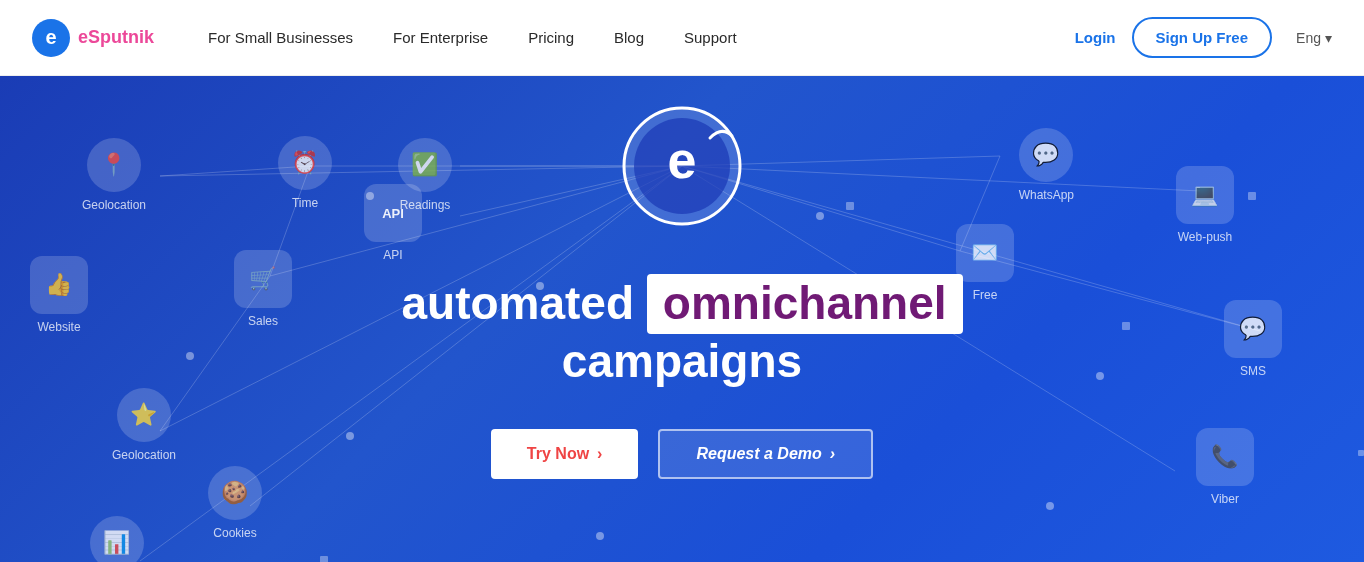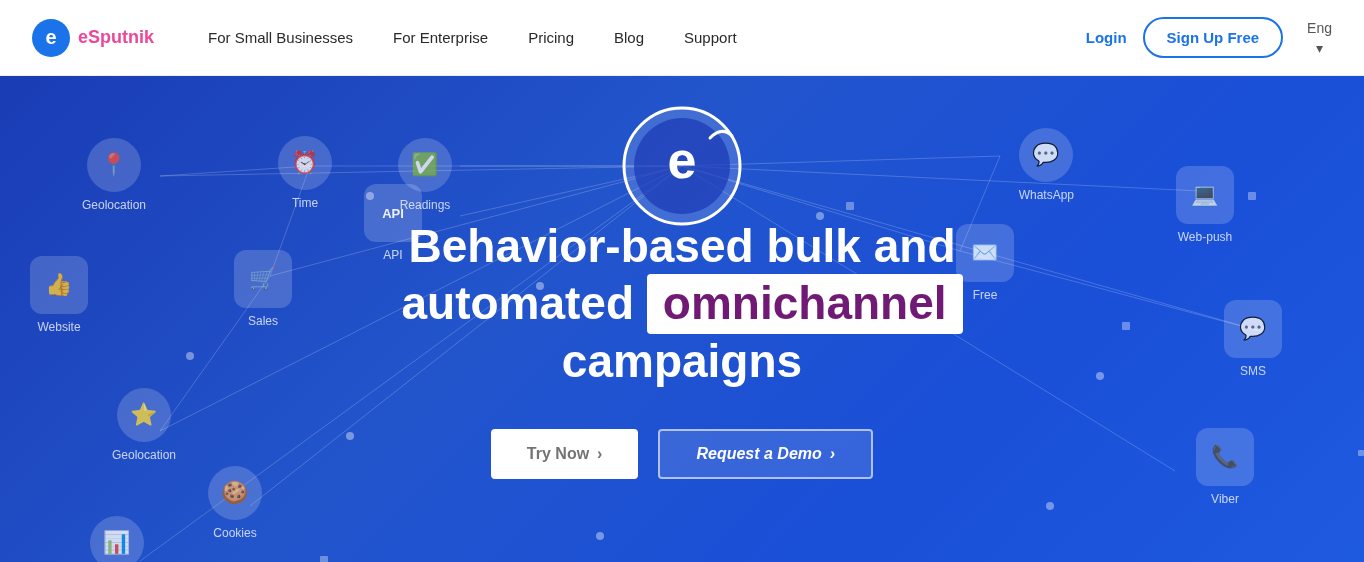--- a/index.html
+++ b/index.html
@@ -69,21 +69,20 @@
       cursor: pointer;
     }
     .lang-selector {
       display: flex;
       align-items: center;
       gap: 4px;
       font-size: 14px;
       color: #555;
       cursor: pointer;
       margin-left: 8px;
-      flex-direction: column;
     }
 
     
     .hero {
       position: relative;
       width: 1364px;
       height: 486px;
       background: linear-gradient(135deg, #1a3cb5 0%, #2255cc 40%, #1a4fd8 70%, #1e5ae0 100%);
       overflow: hidden;
       display: flex;
@@ -181,21 +180,21 @@
     }
     .hero-buttons {
       display: flex;
       gap: 20px;
       justify-content: center;
       margin-top: 40px;
     }
     .btn-try {
       padding: 14px 36px;
       background: #fff;
-      color: #737373;
+      color: #ef4444;
       border: none;
       border-radius: 4px;
       font-size: 16px;
       font-weight: 600;
       cursor: pointer;
       display: flex;
       align-items: center;
       gap: 8px;
     }
     .btn-demo {
@@ -363,21 +362,21 @@
     <div class="channel-icon-box square">💬</div>
     <span>SMS</span>
   </div>
   <div class="channel-icon icon-viber">
     <div class="channel-icon-box square">📞</div>
     <span>Viber</span>
   </div>
 
   <div class="hero-content">
     <h1 class="hero-title">
-      <span>Behavior-based bulk and</span><br>
+      <br>
       <span>automated </span><span class="highlight">omnichannel</span><span> campaigns</span>
     </h1>
     <div class="hero-buttons">
       <button class="btn-try">
         <span>Try Now</span>
         <span>›</span>
       </button>
       <button class="btn-demo">
         <span>Request a Demo</span>
         <span>›</span>

